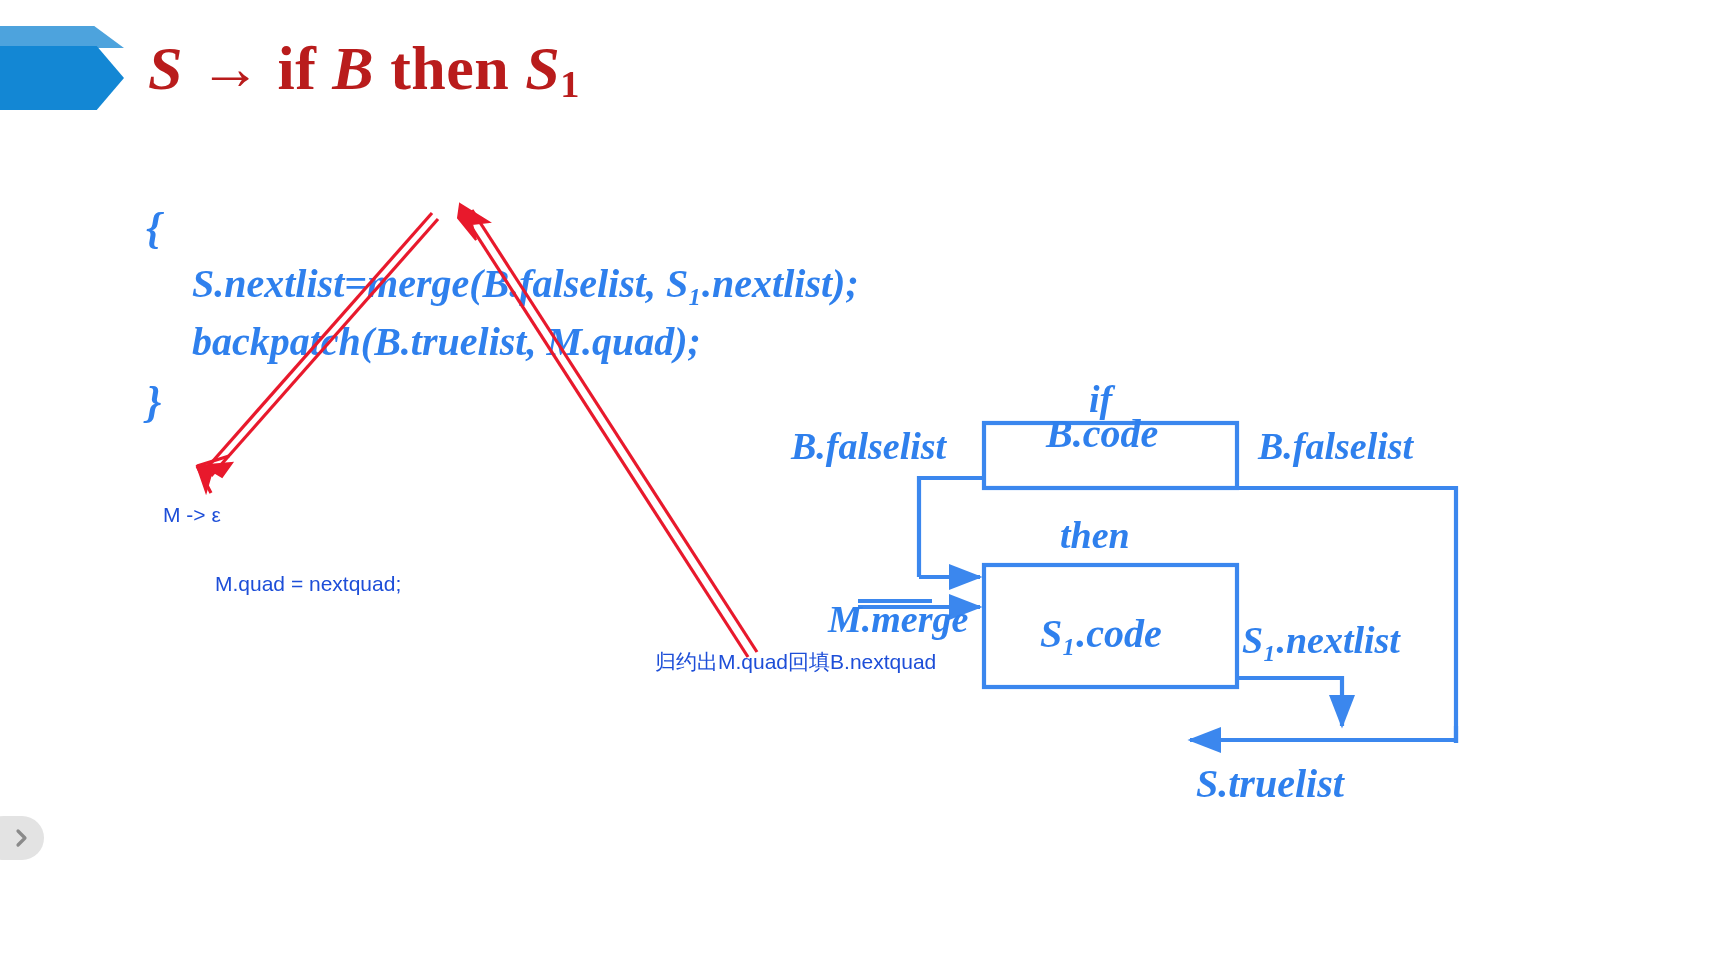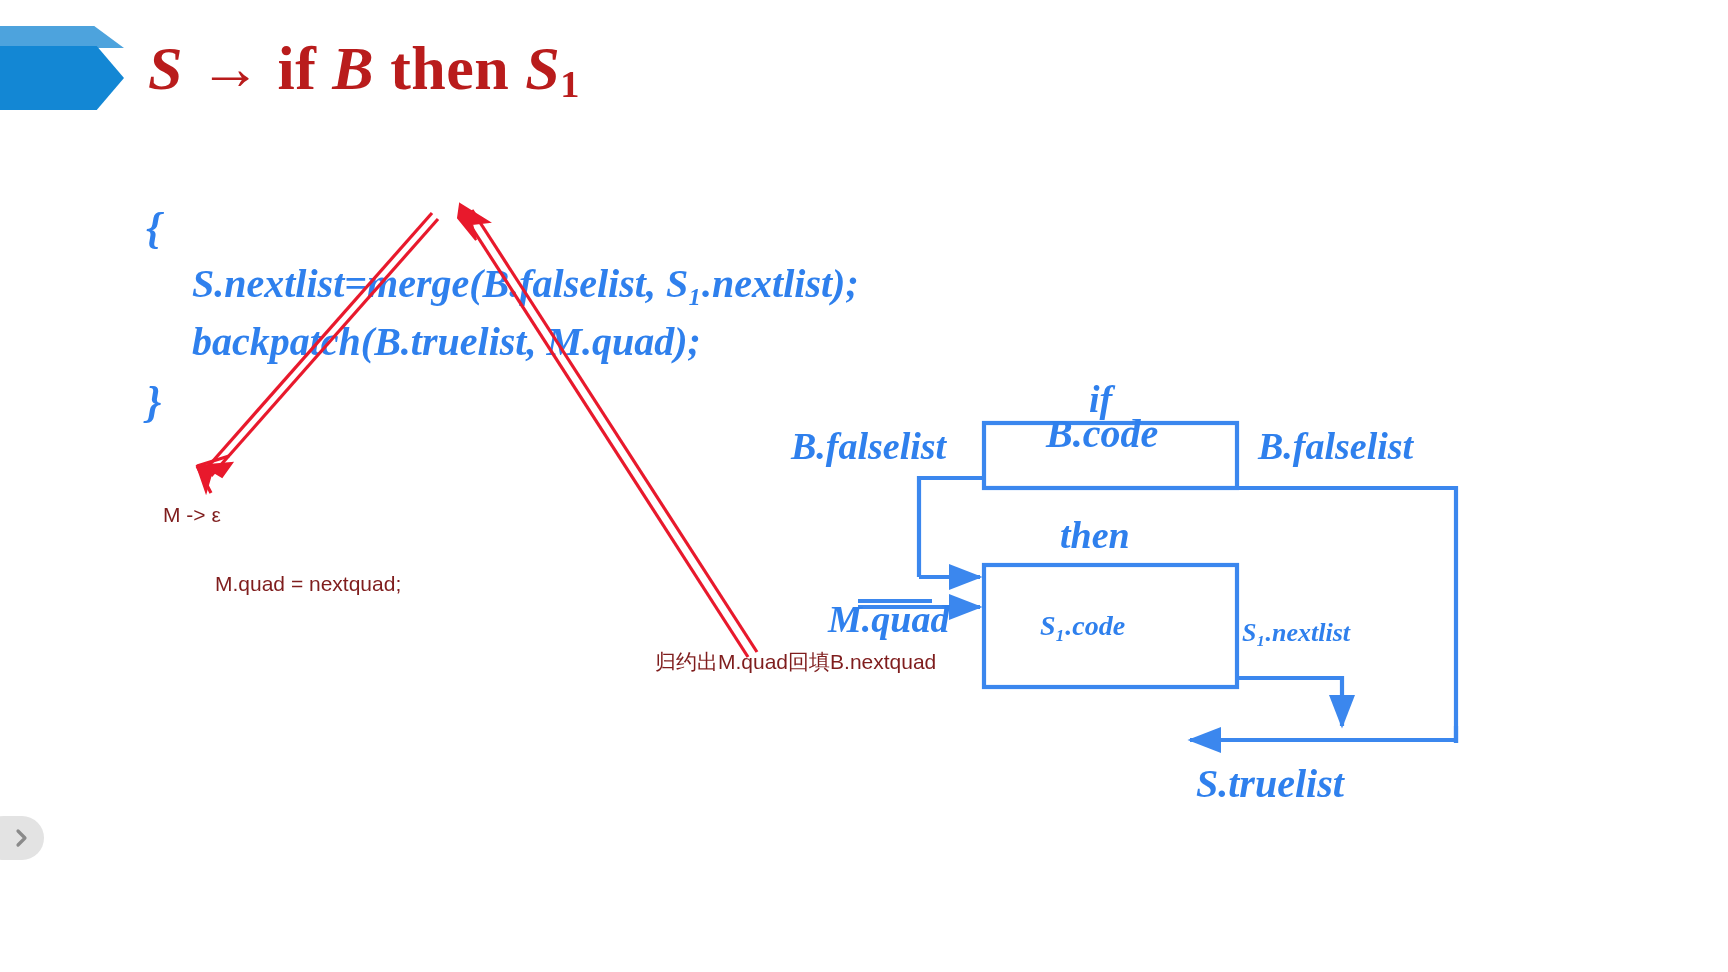--- a/index.html
+++ b/index.html
@@ -51,44 +51,44 @@
   .brace-close{left:146px;top:377px;}
   .codeline{
     position:absolute;color:#2f80ed;font-size:40px;font-weight:bold;
     font-style:italic;white-space:nowrap;
   }
   .code1{left:192px;top:260px;}
   .code2{left:192px;top:318px;}
 
   
   .red-text{
-    position:absolute;color:#7f1d1d;
+    position:absolute;color:#1d4ed8;
     font-family:"Liberation Sans", sans-serif;
     font-size:21px;white-space:nowrap;
   }
   .red-1{left:163px;top:503px;}
   .red-2{left:215px;top:572px;}
   .red-3{left:655px;top:648px;}
 
   
   .overlay{position:absolute;left:0;top:0;width:1728px;height:972px;pointer-events:none;}
 
   
   .dlabel{
     position:absolute;color:#2f80ed;font-weight:bold;font-style:italic;
     white-space:nowrap;font-family:"Liberation Serif", serif;
   }
   .lb-if       {left:1089px;top:377px;font-size:38px;}
   .lb-then     {left:1060px;top:513px;font-size:38px;}
   .lb-bcode    {left:1046px;top:410px;font-size:40px;}
-  .lb-s1code   {left:1040px;top:610px;font-size:28px;}
+  .lb-s1code   {left:1040px;top:610px;font-size:40px;}
   .lb-btrue    {left:791px;top:424px;font-size:38px;}
   .lb-bfalse   {left:1258px;top:424px;font-size:38px;}
   .lb-mquad    {left:828px;top:597px;font-size:38px;}
-  .lb-s1next   {left:1242px;top:618px;font-size:26px;font-family:Liberation Serif, serif;}
+  .lb-s1next   {left:1242px;top:618px;font-size:38px;font-family:Liberation Serif, serif;}
   .lb-snext    {left:1196px;top:760px;font-size:40px;}
 
   
   .navbtn{
     position:absolute;left:-18px;bottom:112px;width:62px;height:44px;
     background:#e3e3e3;border-radius:22px;
     display:flex;align-items:center;justify-content:flex-end;
     padding-right:14px;box-sizing:border-box;
   }
   .navbtn svg{display:block;}
@@ -167,21 +167,21 @@
       <path d="M 1456 740 L 1190 740" marker-end="url(#ah)"></path>
     </g>
   </svg>
 
   <div class="dlabel lb-if">if</div>
   <div class="dlabel lb-bcode">B.code</div>
   <div class="dlabel lb-btrue">B.falselist</div>
   <div class="dlabel lb-bfalse">B.falselist</div>
   <div class="dlabel lb-then">then</div>
   <div class="dlabel lb-s1code">S₁.code</div>
-  <div class="dlabel lb-mquad">M.quad</div>
+  <div class="dlabel lb-mquad">M.merge</div>
   <div class="dlabel lb-s1next">S₁.nextlist</div>
   <div class="dlabel lb-snext">S.truelist</div>
 
   <div class="navbtn">
     <svg width="16" height="20" viewBox="0 0 16 20">
       <path d="M4 3 L11 10 L4 17" fill="none" stroke="#8a8a8a" stroke-width="3.2" stroke-linecap="round" stroke-linejoin="round"></path>
     </svg>
   </div>
 
 </div>

